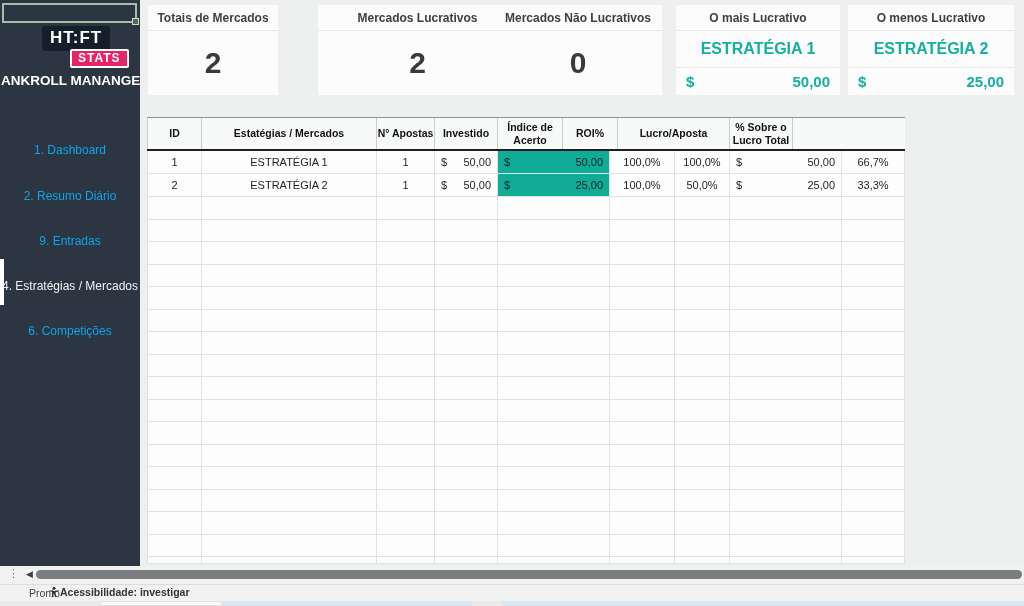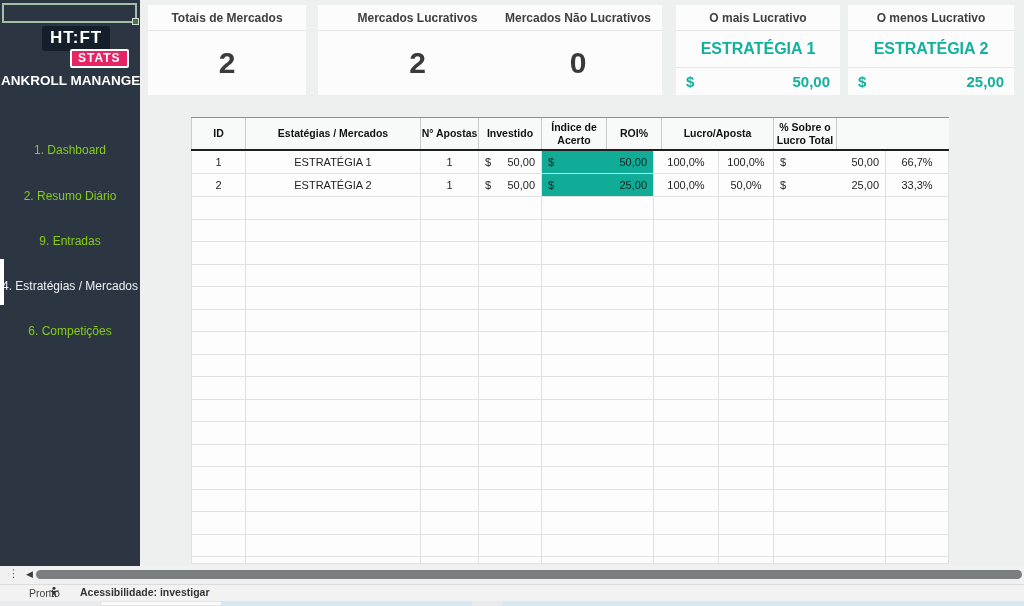--- a/index.html
+++ b/index.html
@@ -6,35 +6,35 @@
   html,body { width:1024px; height:606px; overflow:hidden; }
   body { font-family:"Liberation Sans", sans-serif; background:#eef0ef; position:relative; }
 
   
   .sidebar { position:absolute; left:0; top:0; width:140px; height:566px; background:#2c3642; }
   .sel-box { position:absolute; left:2px; top:3px; width:135px; height:20px; border:2px solid #a3bfa5; }
   .sel-handle { position:absolute; right:-4px; bottom:-4px; width:7px; height:7px; background:#48704f; border:1px solid #cfdccf; }
   .logo-top { position:absolute; left:42px; top:26px; background:#141f2b; color:#fff; font-weight:bold; font-size:17px; padding:2px 8px 3px; border-radius:3px; letter-spacing:1px; }
   .logo-badge { position:absolute; left:70px; top:49px; background:#e72565; color:#fff; font-weight:bold; font-size:12px; padding:0 6px 1px; border:2px solid #fff; border-radius:2px; letter-spacing:1px; }
   .app-title { position:absolute; left:1px; top:73px; width:140px; color:#fff; font-weight:bold; font-size:13.5px; white-space:nowrap; overflow:hidden; }
-  .nav-item { position:absolute; left:0; width:140px; text-align:center; color:#84cc16; font-size:12px; cursor:default; }
+  .nav-item { position:absolute; left:0; width:140px; text-align:center; color:#0ea5e9; font-size:12px; cursor:default; }
   .nav-indicator { position:absolute; left:0; top:259px; width:4px; height:46px; background:#fff; }
 
   
   .card { position:absolute; top:5px; height:90px; background:#fcfcfc; }
   .card-title { height:26px; display:flex; align-items:center; justify-content:center; font-size:12px; font-weight:bold; color:#3f3f3f; border-bottom:1px solid #e6e8e8; }
   .card-value { height:64px; display:flex; align-items:center; justify-content:center; font-size:30px; font-weight:bold; color:#3a3a3a; }
   .card-name { height:36px; display:flex; align-items:center; justify-content:center; font-size:16px; font-weight:bold; color:#13b09d; }
   .card-amount { height:28px; border-top:1px solid #e6e8e8; display:flex; align-items:center; justify-content:space-between; padding:0 10px; font-size:15px; font-weight:bold; color:#13b09d; }
-  .card1 { left:148px; width:158px; } .card2 { left:318px; width:199px; }
+  .card1 { left:148px; width:130px; } .card2 { left:318px; width:199px; }
   .card3 { left:494px; width:168px; } .card4 { left:676px; width:164px; }
   .card5 { left:848px; width:166px; }
 
   
-  .table { position:absolute; left:147px; top:117px; width:758px;margin-left:44px; }
+  .table { position:absolute; left:147px; top:117px; width:758px; }
   .thead { display:flex; height:34px; background:#f8f9f9; border-top:1px solid #8f9294; border-bottom:2px solid #1e1e1e; }
   .hcell { display:flex; align-items:center; justify-content:center; text-align:center; font-size:10.5px; font-weight:bold; color:#111; line-height:1.15; border-right:1px solid #c9cbcd; padding:0 2px; }
   .hcell.c0 { border-left:1px solid #c9cbcd; }
   .trow { display:flex; background:#fdfdfd; }
   .trow.data { height:23px; }
   .trow.empty { height:22.5px; }
   .trow.partial { height:7px; }
   .cell { border-right:1px solid #dfe1e2; border-bottom:1px solid #dfe1e2; font-size:11px; color:#1f1f1f; }
   .cell.c0 { border-left:1px solid #dfe1e2; }
   .center { display:flex; align-items:center; justify-content:center; }
@@ -45,21 +45,21 @@
 
   
   .scroll-row { position:absolute; left:0; top:566px; width:1024px; height:18px; background:#f1f1f1; }
   .sheet-dots { position:absolute; left:8px; top:1px; font-size:11px; color:#666; }
   .scroll-arrow { position:absolute; left:26px; top:3px; font-size:9px; color:#3c3c3c; }
   .scroll-thumb { position:absolute; left:36px; right:2px; top:4px; height:9px; background:#7b7e81; border-radius:5px; }
 
   
   .status-bar { position:absolute; left:0; top:584px; width:1024px; height:17px; background:#f2f2f2; border-top:1px solid #dcdcdc; }
   .status-ready { position:absolute; left:9px; top:2px; font-size:10.5px; color:#444;margin-left:20px; }
-  .status-acc { position:absolute; left:48px; top:1px; display:flex; align-items:center; gap:20px; font-size:10.5px; font-weight:bold; color:#333; }
+  .status-acc { position:absolute; left:48px; top:1px; display:flex; align-items:center; gap:0; font-size:10.5px; font-weight:bold; color:#333; }
   .acc-icon svg { display:block; }
 
   
   .bottom-strip { position:absolute; left:0; top:601px; width:1024px; height:5px; background:#e8eaec; }
   .strip-white { position:absolute; left:100px; width:122px; height:5px; background:#fafafa; border:1px solid #e3e3e3; }
   .strip-blue1 { position:absolute; left:222px; width:250px; height:5px; background:#d8e8f3; }
   .strip-blue2 { position:absolute; left:502px; width:522px; height:5px; background:#d8e8f3; }
 </style>
 </head>
 <body>

